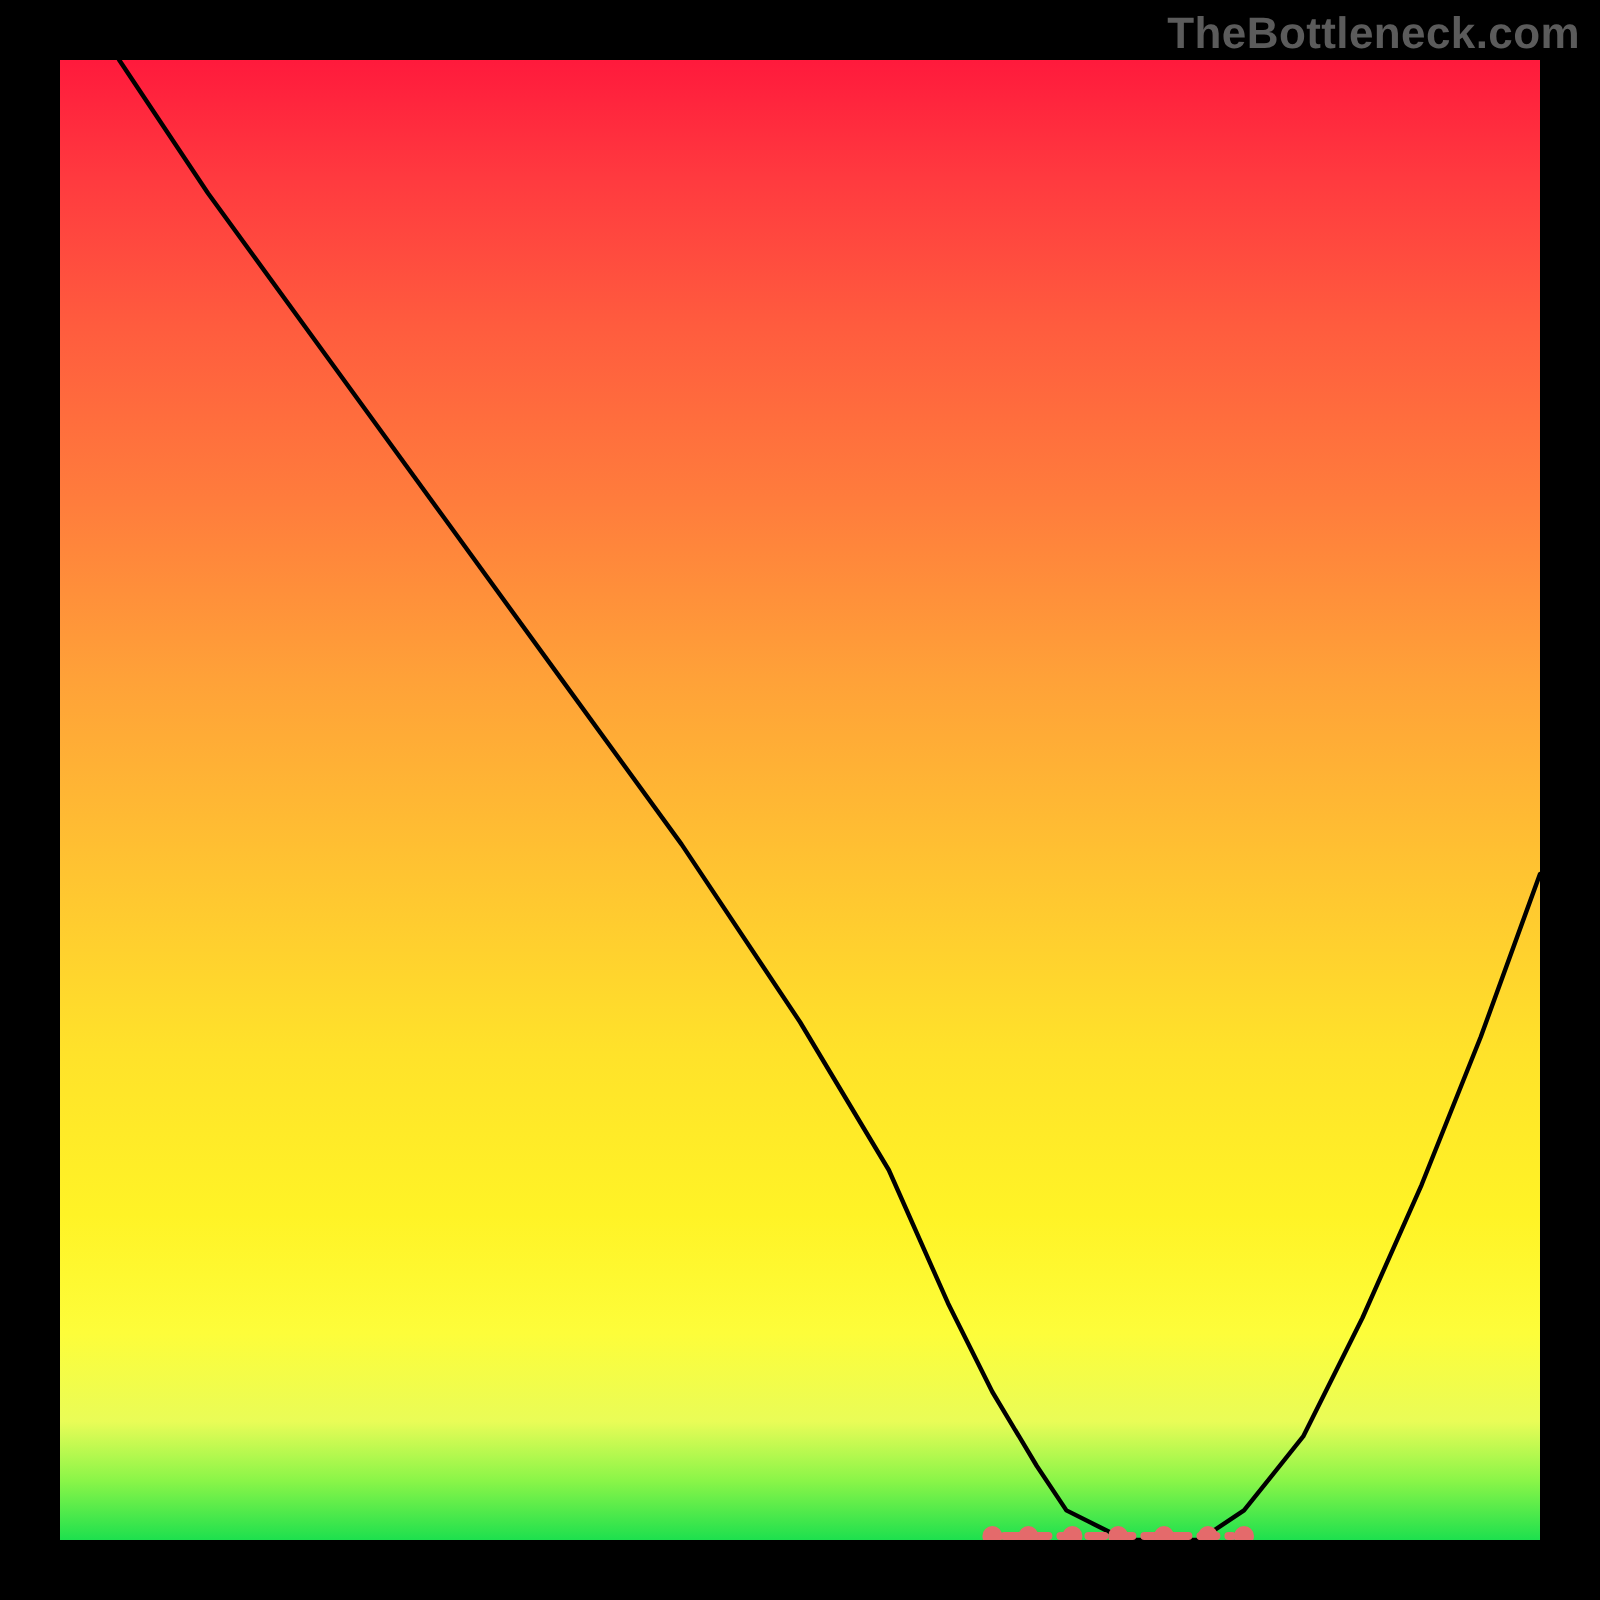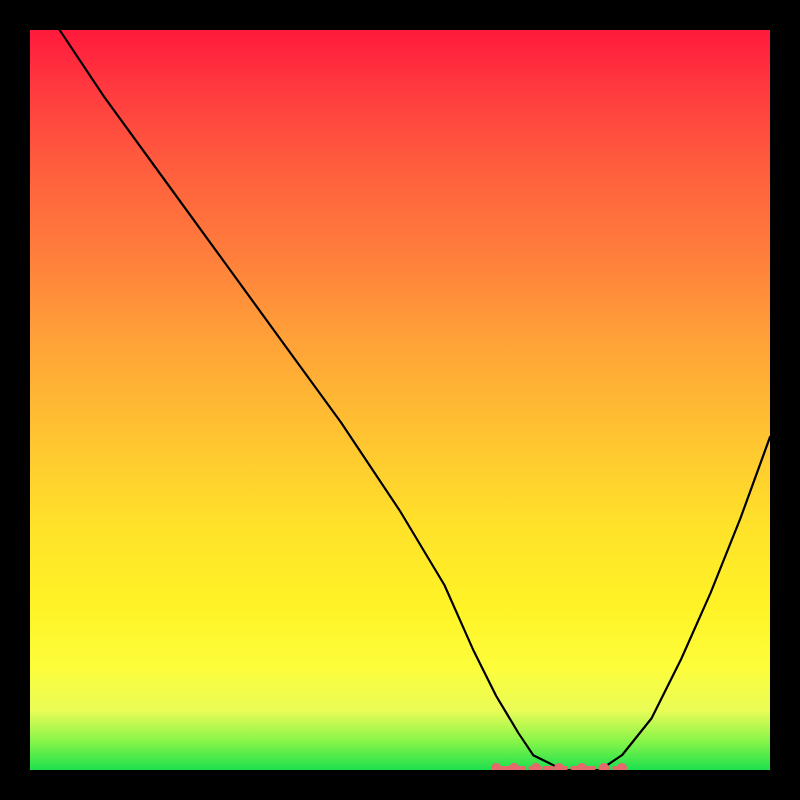--- a/index.html
+++ b/index.html
@@ -72,20 +72,21 @@
     stroke: #e46a6b;
     stroke-width: 4;
     stroke-linecap: round;
     fill: none;
   }
 </style>
 </head>
 <body>
 
 <div class="outer">
+  <div class="watermark">TheBottleneck.com</div>
 
   <div class="plot">
     <svg class="curve" viewBox="0 0 740 740" preserveAspectRatio="none">
       <path id="main-path" class="main" d="M0.0 -51.8 L29.6 0.0 L74.0 66.6 L133.2 148.0 L192.4 229.4 L251.6 310.8 L310.8 392.2 L370.0 481.0 L414.4 555.0 L444.0 621.6 L466.2 666.0 L488.4 703.0 L503.2 725.2 L518.0 732.6 L532.8 740.0 L547.6 740.0 L569.8 740.0 L592.0 725.2 L621.6 688.2 L651.2 629.0 L680.8 562.4 L710.4 488.4 L740.0 407.0"></path>
       <path id="flat-seg" class="flat-seg" d="M472.2 738 L586 738" stroke-dasharray="8 6"></path>
       <g id="dots" class="dots">
           <circle cx="466.2" cy="738.0" r="5"></circle>
           <circle cx="484.2" cy="738.0" r="5"></circle>
           <circle cx="506.2" cy="738.0" r="5"></circle>
           <circle cx="529.1" cy="738.0" r="5"></circle>

